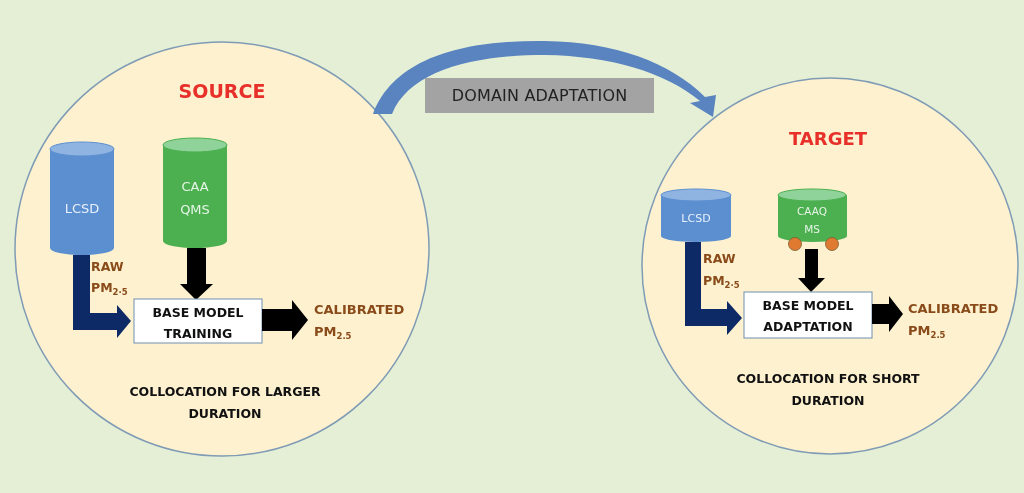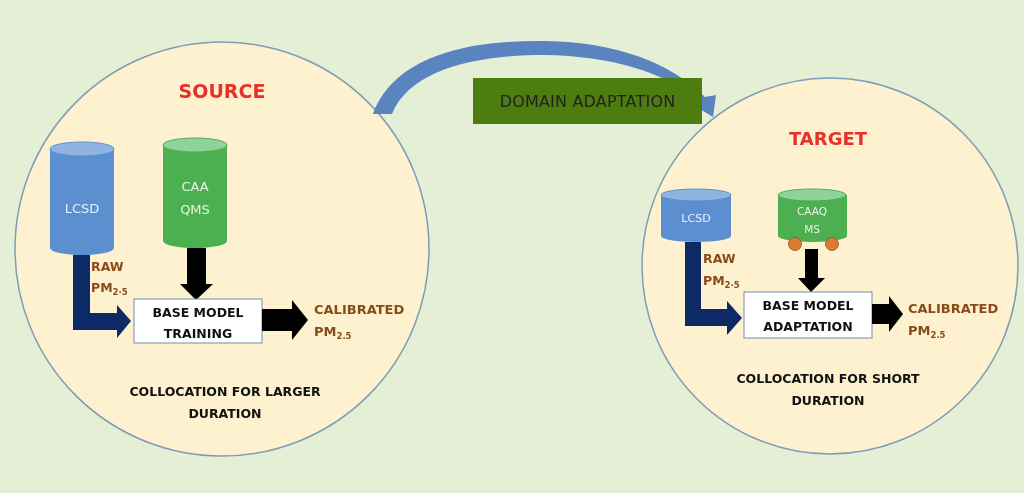--- a/index.html
+++ b/index.html
@@ -1,22 +1,22 @@
 <!DOCTYPE html>
 <html><head>
 <meta charset="utf-8">
 <style>
   html, body { margin:0; padding:0; }
   body { width:1024px; height:493px; background:#e4efd6; position:relative; overflow:hidden;
          font-family:"Liberation Sans", sans-serif; }
   svg { position:absolute; left:0; top:0; }
   .t { font-family:"DejaVu Sans", sans-serif; }
-  .label-box { position:absolute; left:425px; top:78px; width:229px; height:46px; background:#4d7c0f;
+  .label-box { position:absolute; left:425px; top:78px; width:229px; height:35px; background:#a3a3a3;
                display:flex; align-items:center; justify-content:center; font-family:"DejaVu Sans", sans-serif;
-               font-size:16px; color:#222; letter-spacing:0.2px;margin-left:48px; }
+               font-size:16px; color:#222; letter-spacing:0.2px; }
 </style>
 </head>
 <body>
 
 <svg width="1024" height="493" viewBox="0 0 1024 493">
 
   <circle cx="222" cy="249" r="207" fill="#fdf1cf" stroke="#7f9bb5" stroke-width="1.5"></circle>
   <circle cx="830" cy="266" r="188" fill="#fdf1cf" stroke="#7f9bb5" stroke-width="1.5"></circle>
 
   <path d="M373,114 C395,55 470,40 545,41 C615,42 670,62 705,97 L716,95 L713,117 L690,103 L700,101 C665,72 610,56 545,55 C475,55 410,70 392,114 Z" fill="#5a84c0"></path>

